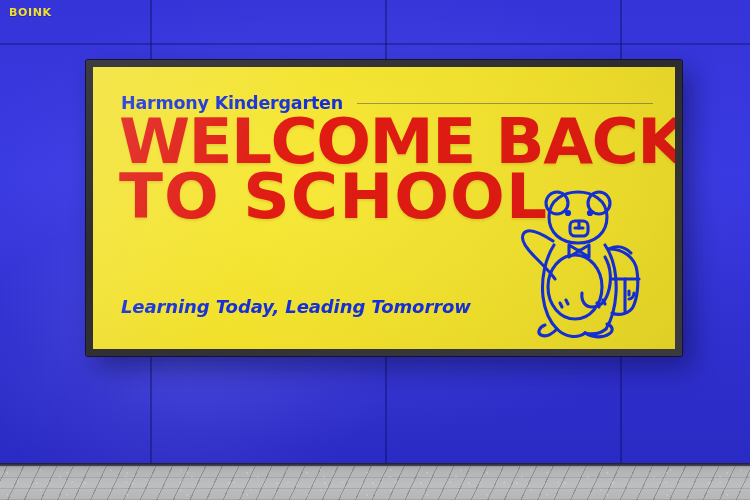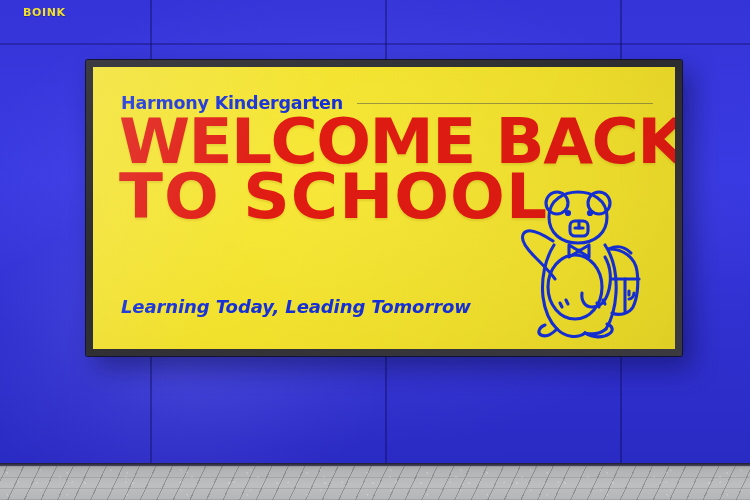--- a/index.html
+++ b/index.html
@@ -54,21 +54,21 @@
       radial-gradient(circle at 12% 30%, rgba(255,255,255,.20) 0 1px, transparent 1px),
       radial-gradient(circle at 34% 62%, rgba(255,255,255,.18) 0 1px, transparent 1px),
       radial-gradient(circle at 58% 22%, rgba(255,255,255,.16) 0 1px, transparent 1px),
       radial-gradient(circle at 77% 70%, rgba(255,255,255,.18) 0 1px, transparent 1px),
       radial-gradient(circle at 91% 40%, rgba(255,255,255,.15) 0 1px, transparent 1px);
     background-size:60px 22px,54px 26px,70px 20px,48px 24px,66px 28px;
   }
 
   
   .watermark{
-    position:absolute;left:23px;top:7px;
+    position:absolute;left:9px;top:7px;
     color:#f2e12c;font-size:11px;font-weight:700;
     letter-spacing:.6px;line-height:1;
     font-family:"DejaVu Sans", sans-serif;
     text-shadow:0 1px 0 rgba(0,0,0,.25);
   }
 
   
   .billboard{
     position:absolute;left:86px;top:60px;width:596px;height:296px;
     background:linear-gradient(160deg,#3c3c42 0%,#2b2b30 40%,#3a3a40 100%);

